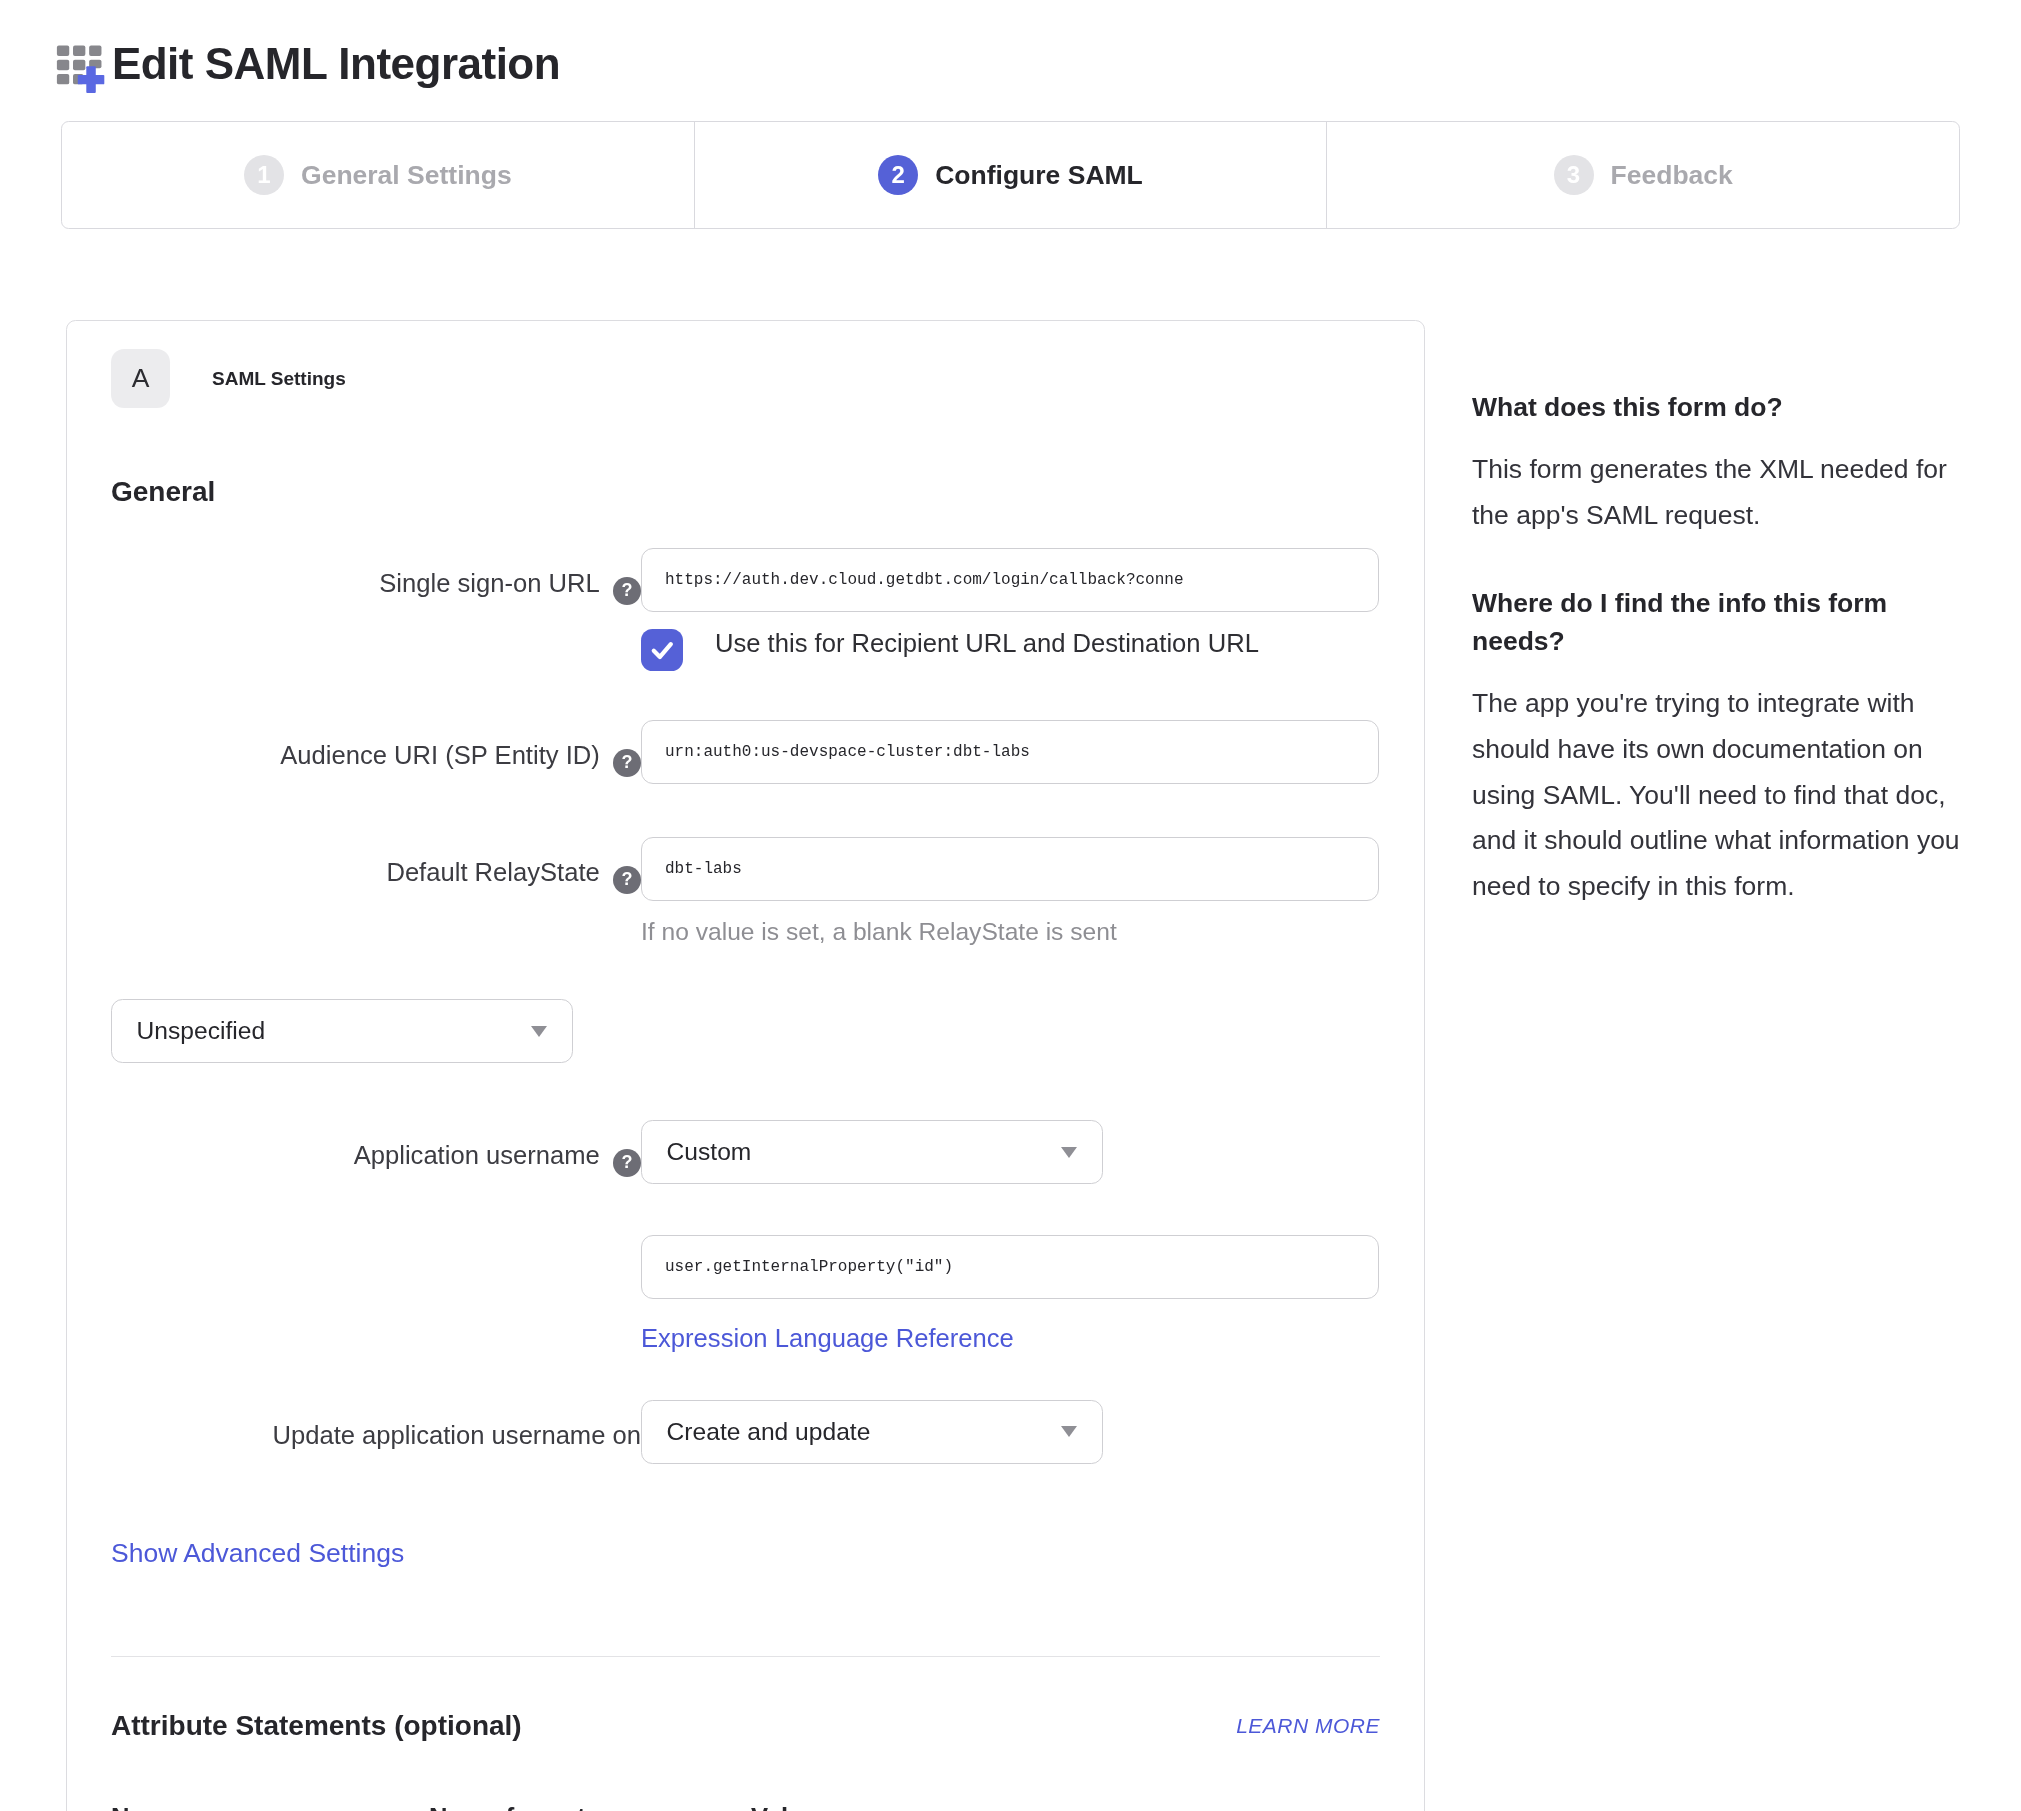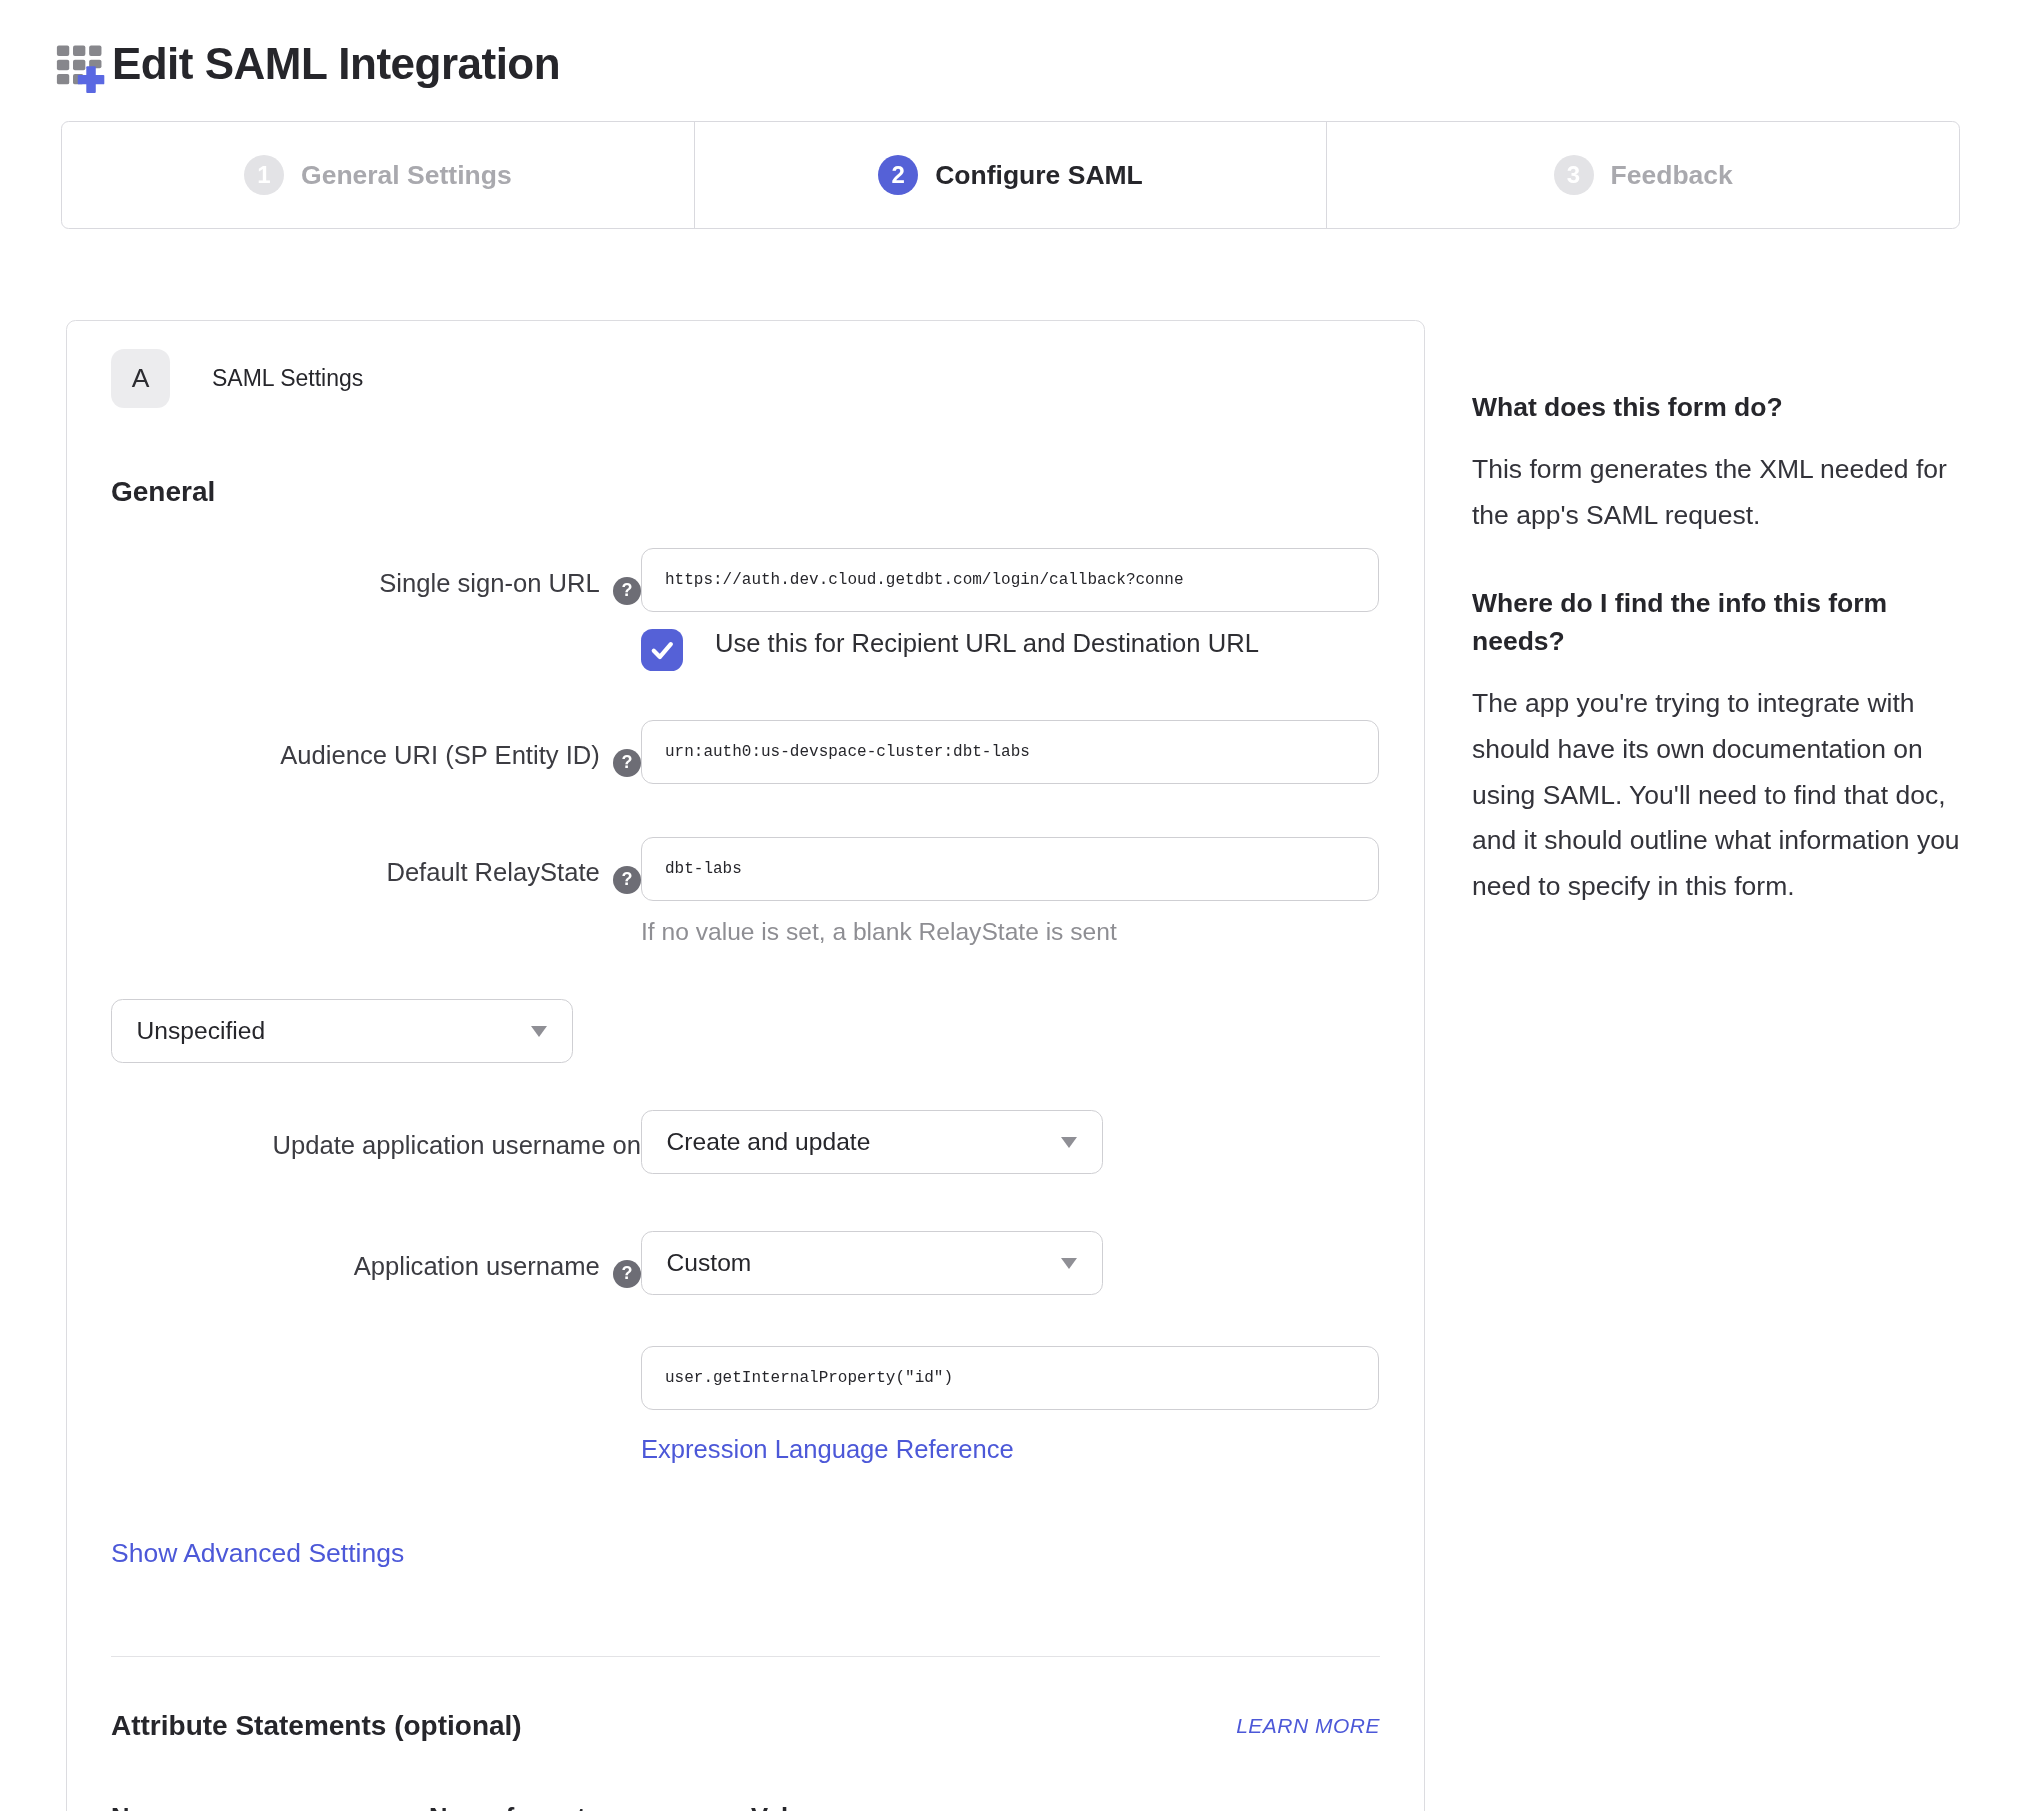--- a/index.html
+++ b/index.html
@@ -23,21 +23,21 @@
 
   
   .main { display:flex; align-items:flex-start; margin-top:91px; }
 
   .card { margin-left:66px; width:1359px; min-height:1552px; border:1.9px solid #dcdce0;
     border-radius:9.5px; padding:28px 44px 38px 44px; background:#fff; }
 
   .section-header { display:flex; align-items:center; gap:42px; }
   .badge-a { width:59px; height:59px; background:#ececee; border-radius:13.2px; font-size:26.5px;
     color:#2c2c31; display:flex; align-items:center; justify-content:center; }
-  .section-title { font-size:23px; font-weight:400; color:#26262b; }
+  .section-title { font-size:19px; font-weight:700; color:#26262b; }
 
   .general-heading { font-size:28px; font-weight:700; margin-top:68px; color:#26262b; }
 
   .form-row { display:flex; align-items:flex-start; }
   .row-label { width:530px; flex:0 0 530px; font-size:25.6px; color:#3c3c42; padding-top:19px; line-height:1.3;text-align:right; }
   .help-icon { display:inline-flex; width:28px; height:28px; border-radius:50%; background:#6d6d75;
     color:#fff; font-size:18px; font-weight:700; align-items:center; justify-content:center;
     vertical-align:-3.8px; margin-left:13.2px; cursor:pointer; }
   .row-control { flex:1; }
 
@@ -169,45 +169,45 @@
 
     <div class="form-row" style="margin-top:53px;">
       <div class="row-control">
         <div class="select">
           <span class="select-value">Unspecified</span>
           <span class="caret"></span>
         </div>
       </div>
     </div>
 
+    <div class="form-row" style="margin-top:57px;">
+      <div class="row-label">
+        <span>Application username</span><span class="help-icon">?</span>
+      </div>
+      <div class="row-control">
+        <div class="select">
+          <span class="select-value">Custom</span>
+          <span class="caret"></span>
+        </div>
+        <div style="margin-top:51px;">
+          <input class="text-input" type="text" value="user.getInternalProperty(&quot;id&quot;)" style="">
+        </div>
+        <a class="link expr-link">Expression Language Reference</a>
+      </div>
+    </div>
+
     <div class="form-row" style="margin-top:47px;">
       <div class="row-label">
         <span>Update application username on</span>
       </div>
       <div class="row-control">
         <div class="select">
           <span class="select-value">Create and update</span>
           <span class="caret"></span>
         </div>
-      </div>
-    </div>
-
-    <div class="form-row" style="margin-top:57px;">
-      <div class="row-label">
-        <span>Application username</span><span class="help-icon">?</span>
-      </div>
-      <div class="row-control">
-        <div class="select">
-          <span class="select-value">Custom</span>
-          <span class="caret"></span>
-        </div>
-        <div style="margin-top:51px;">
-          <input class="text-input" type="text" value="user.getInternalProperty(&quot;id&quot;)" style="">
-        </div>
-        <a class="link expr-link">Expression Language Reference</a>
       </div>
     </div>
 
     <div class="advanced-row">
       <a class="link advanced-link">Show Advanced Settings</a>
     </div>
 
     <div class="divider"></div>
 
     <div class="attr-header">

